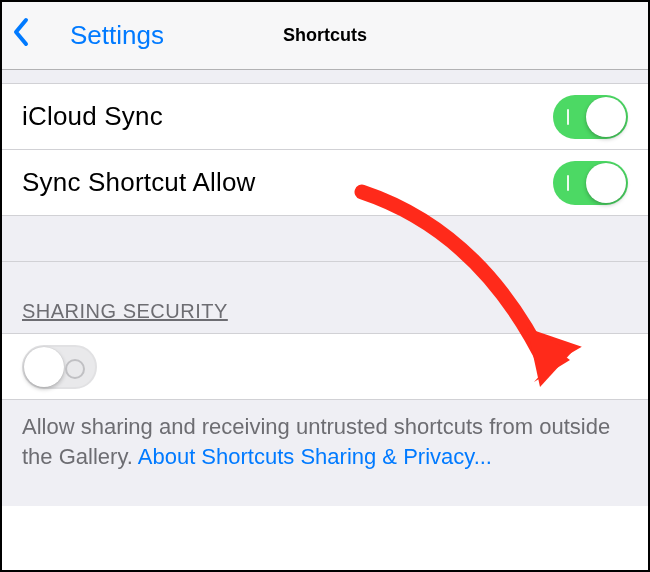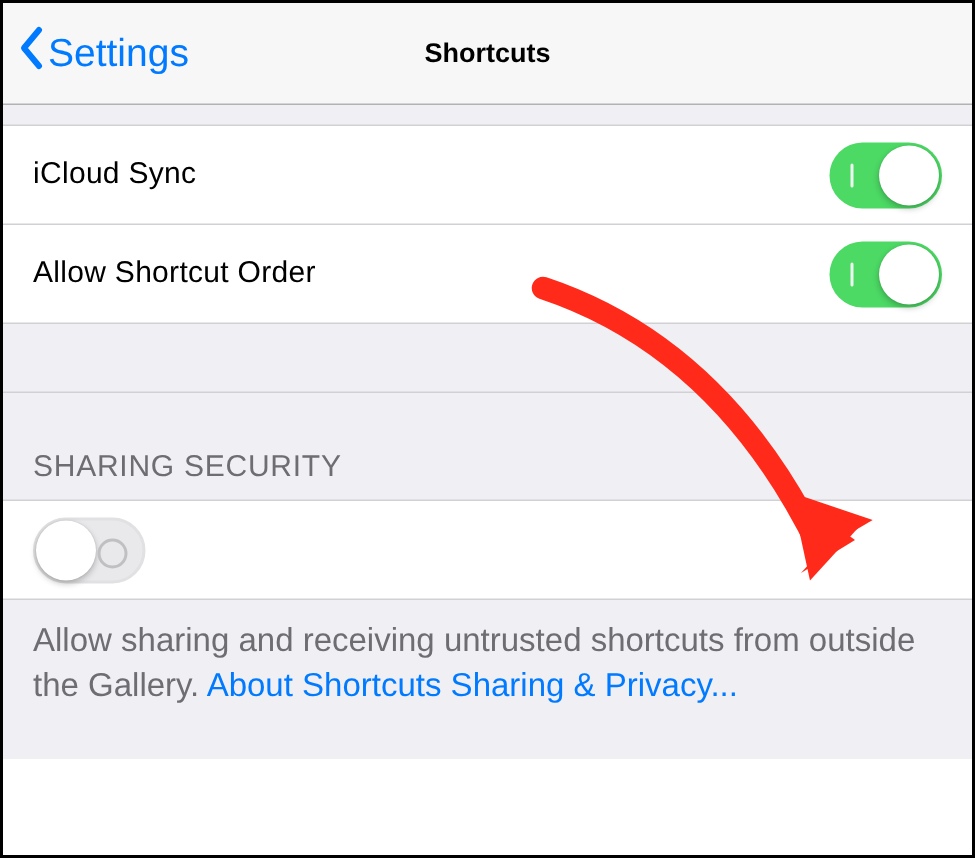--- a/index.html
+++ b/index.html
@@ -23,20 +23,21 @@
     .back-btn {
       display: flex;
       align-items: center;
       position: absolute;
       left: 10px;
       top: 0;
       bottom: 0;
       color: #007aff;
       font-size: 26px;
       cursor: pointer;
+      gap: 38px;
     }
     .back-chevron {
       display: inline-block;
       margin-right: 2px;
     }
     .nav-title {
       position: absolute;
       left: 0;
       right: 0;
       text-align: center;
@@ -53,21 +54,21 @@
     .cell {
       display: flex;
       align-items: center;
       justify-content: space-between;
       background: #fff;
       height: 66px;
       padding: 0 20px 0 20px;
       border-bottom: 1px solid #d1d1d5;
     }
     .cell-label {
-      font-size: 20px;
+      font-size: 26px;
       color: #000;
       letter-spacing: 0.2px;
     }
     .toggle {
       width: 75px;
       height: 44px;
       border-radius: 22px;
       position: relative;
       flex-shrink: 0;
     }
@@ -114,20 +115,21 @@
       height: 46px;
       border-bottom: 1px solid #d1d1d5;
     }
     .section-header {
       background: #efeff4;
       padding: 38px 20px 10px 20px;
       font-size: 20px;
       color: #6d6d72;
       letter-spacing: 0.5px;
       border-bottom: 1px solid #d1d1d5;
+      text-decoration: underline;
     }
     .footer-text {
       background: #efeff4;
       padding: 12px 20px 35px 20px;
       font-size: 22px;
       line-height: 1.35;
       color: #6d6d72;
     }
     .footer-link {
       color: #007aff;
@@ -161,21 +163,21 @@
 <div class="gap-strip"></div>
 
 <div class="cell">
   <span class="cell-label">iCloud Sync</span>
   <div class="toggle toggle-on">
     <div class="toggle-knob"></div>
   </div>
 </div>
 
 <div class="cell">
-  <span class="cell-label">Allow Shortcut Order</span>
+  <span class="cell-label">Sync Shortcut Allow</span>
   <div class="toggle toggle-on">
     <div class="toggle-knob"></div>
   </div>
 </div>
 
 <div class="section-gap"></div>
 
 <div class="section-header">SHARING SECURITY</div>
 
 <div class="cell">

